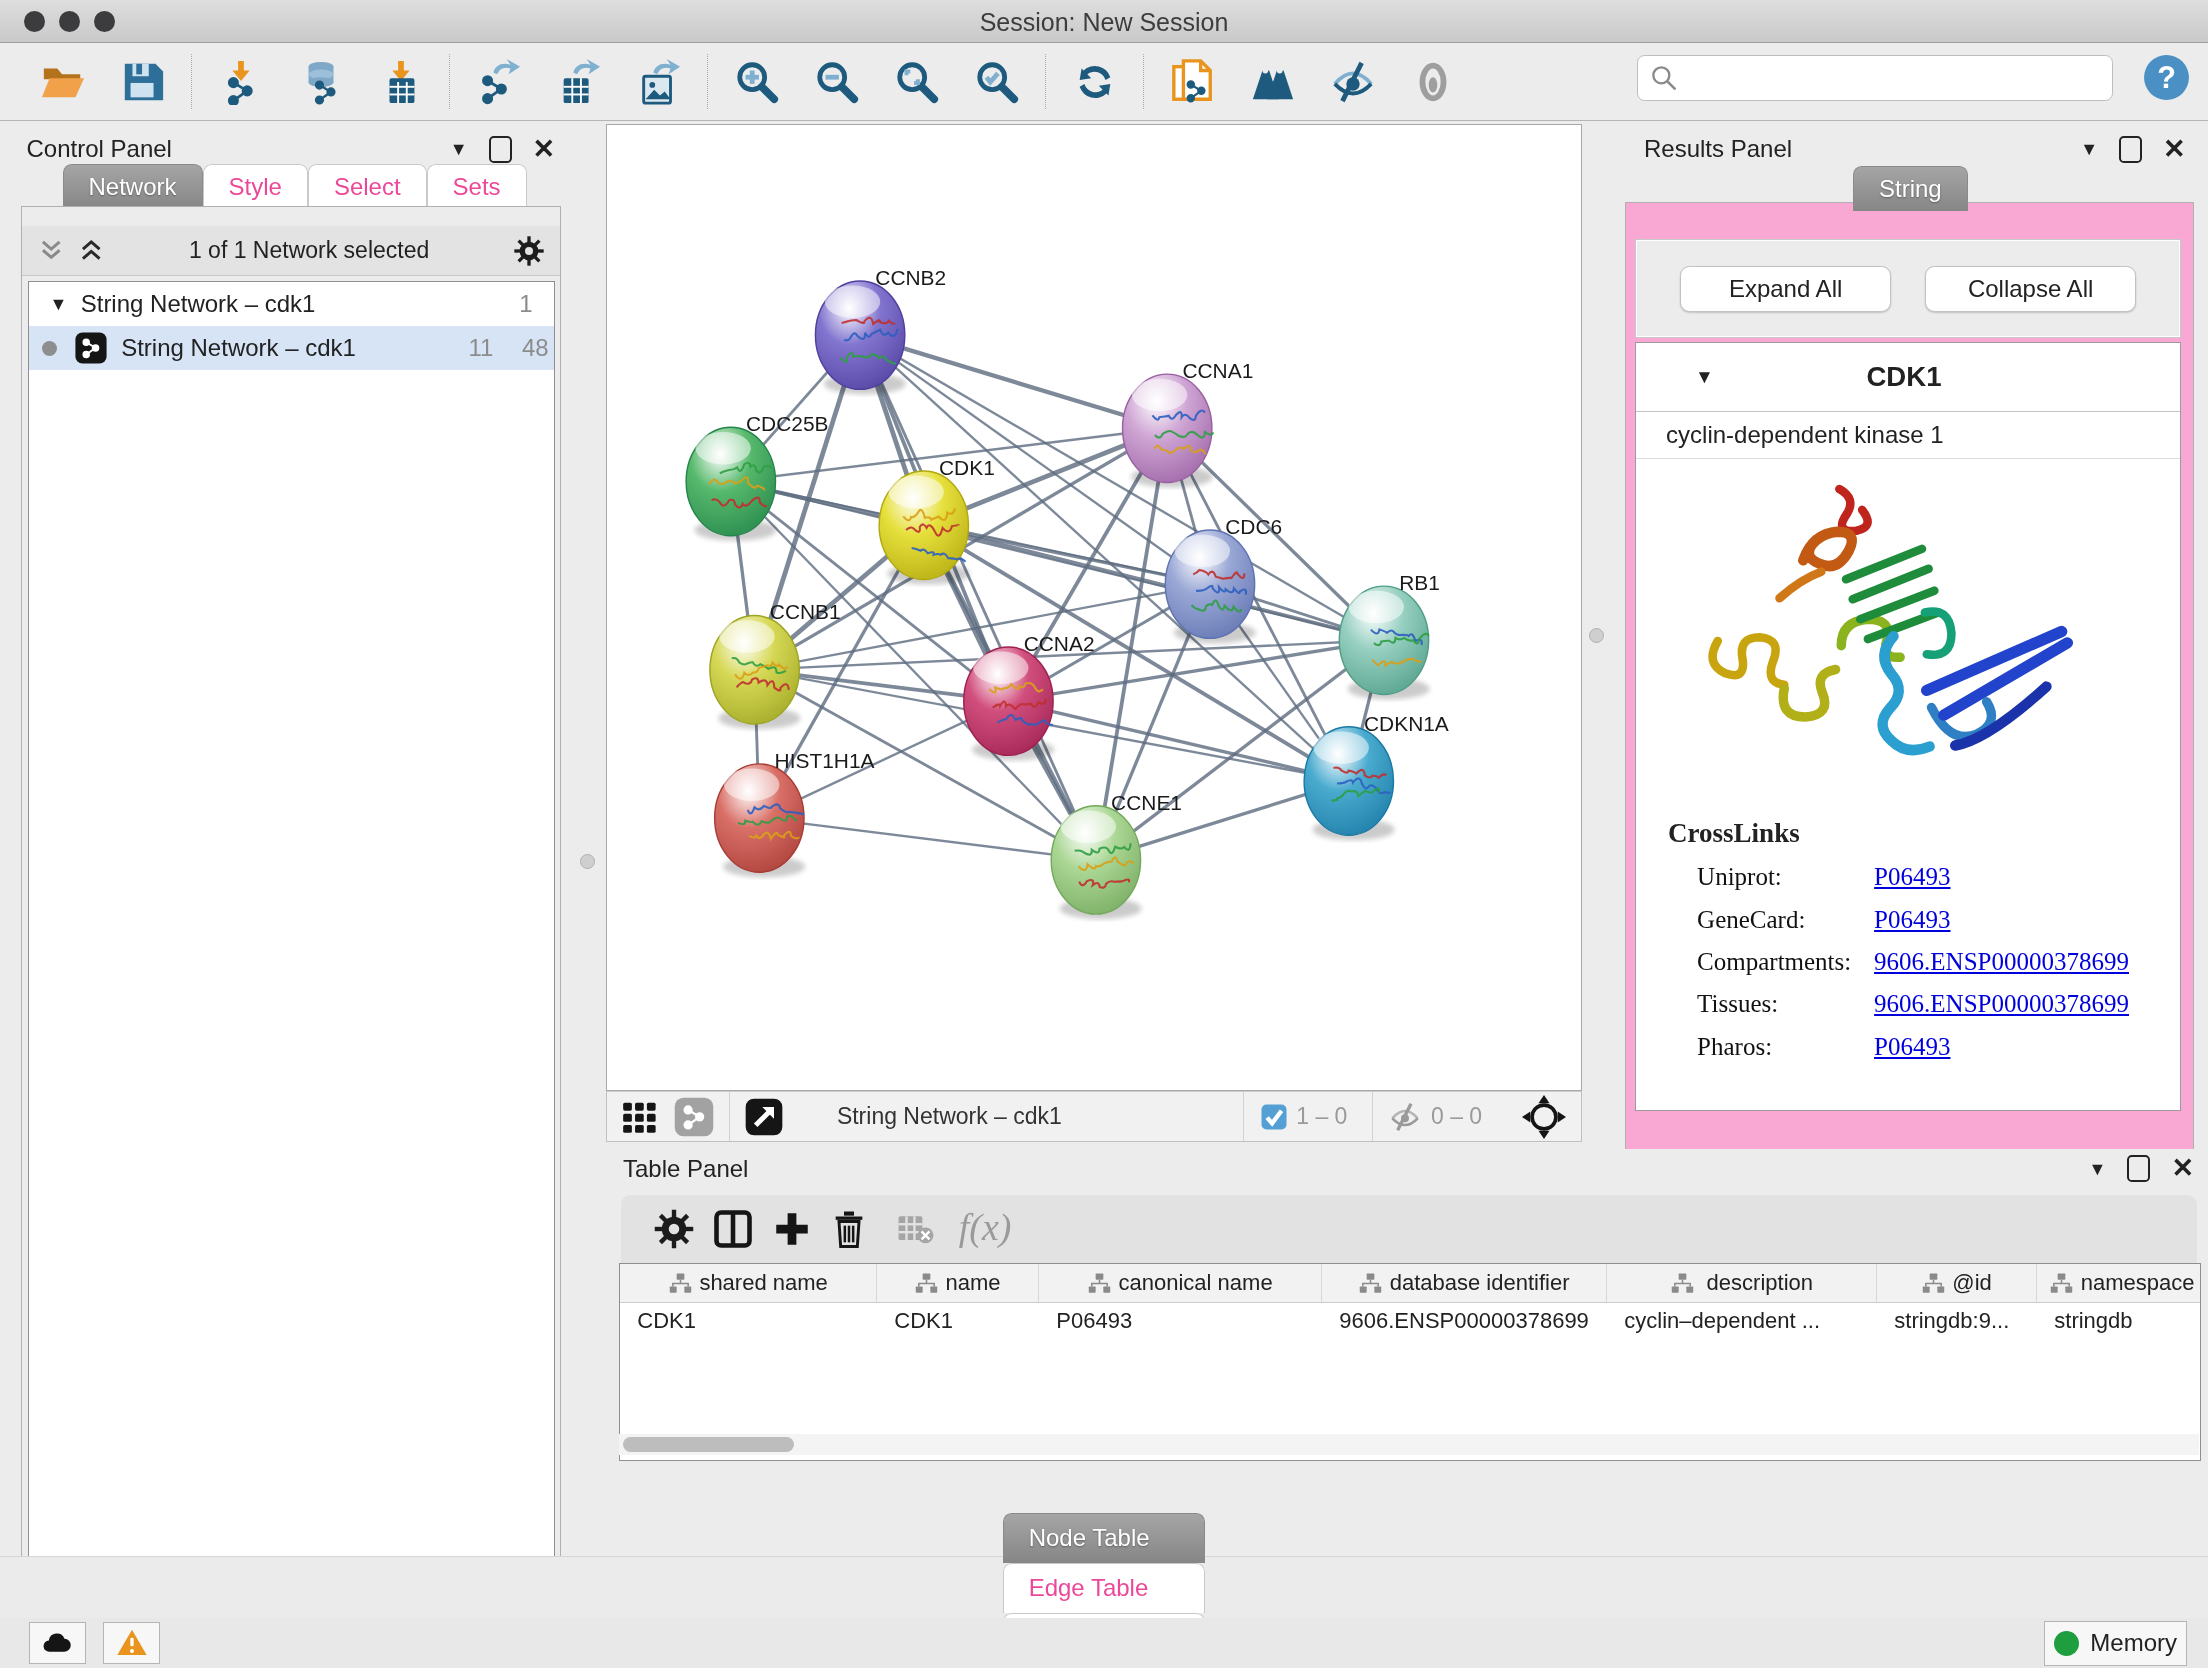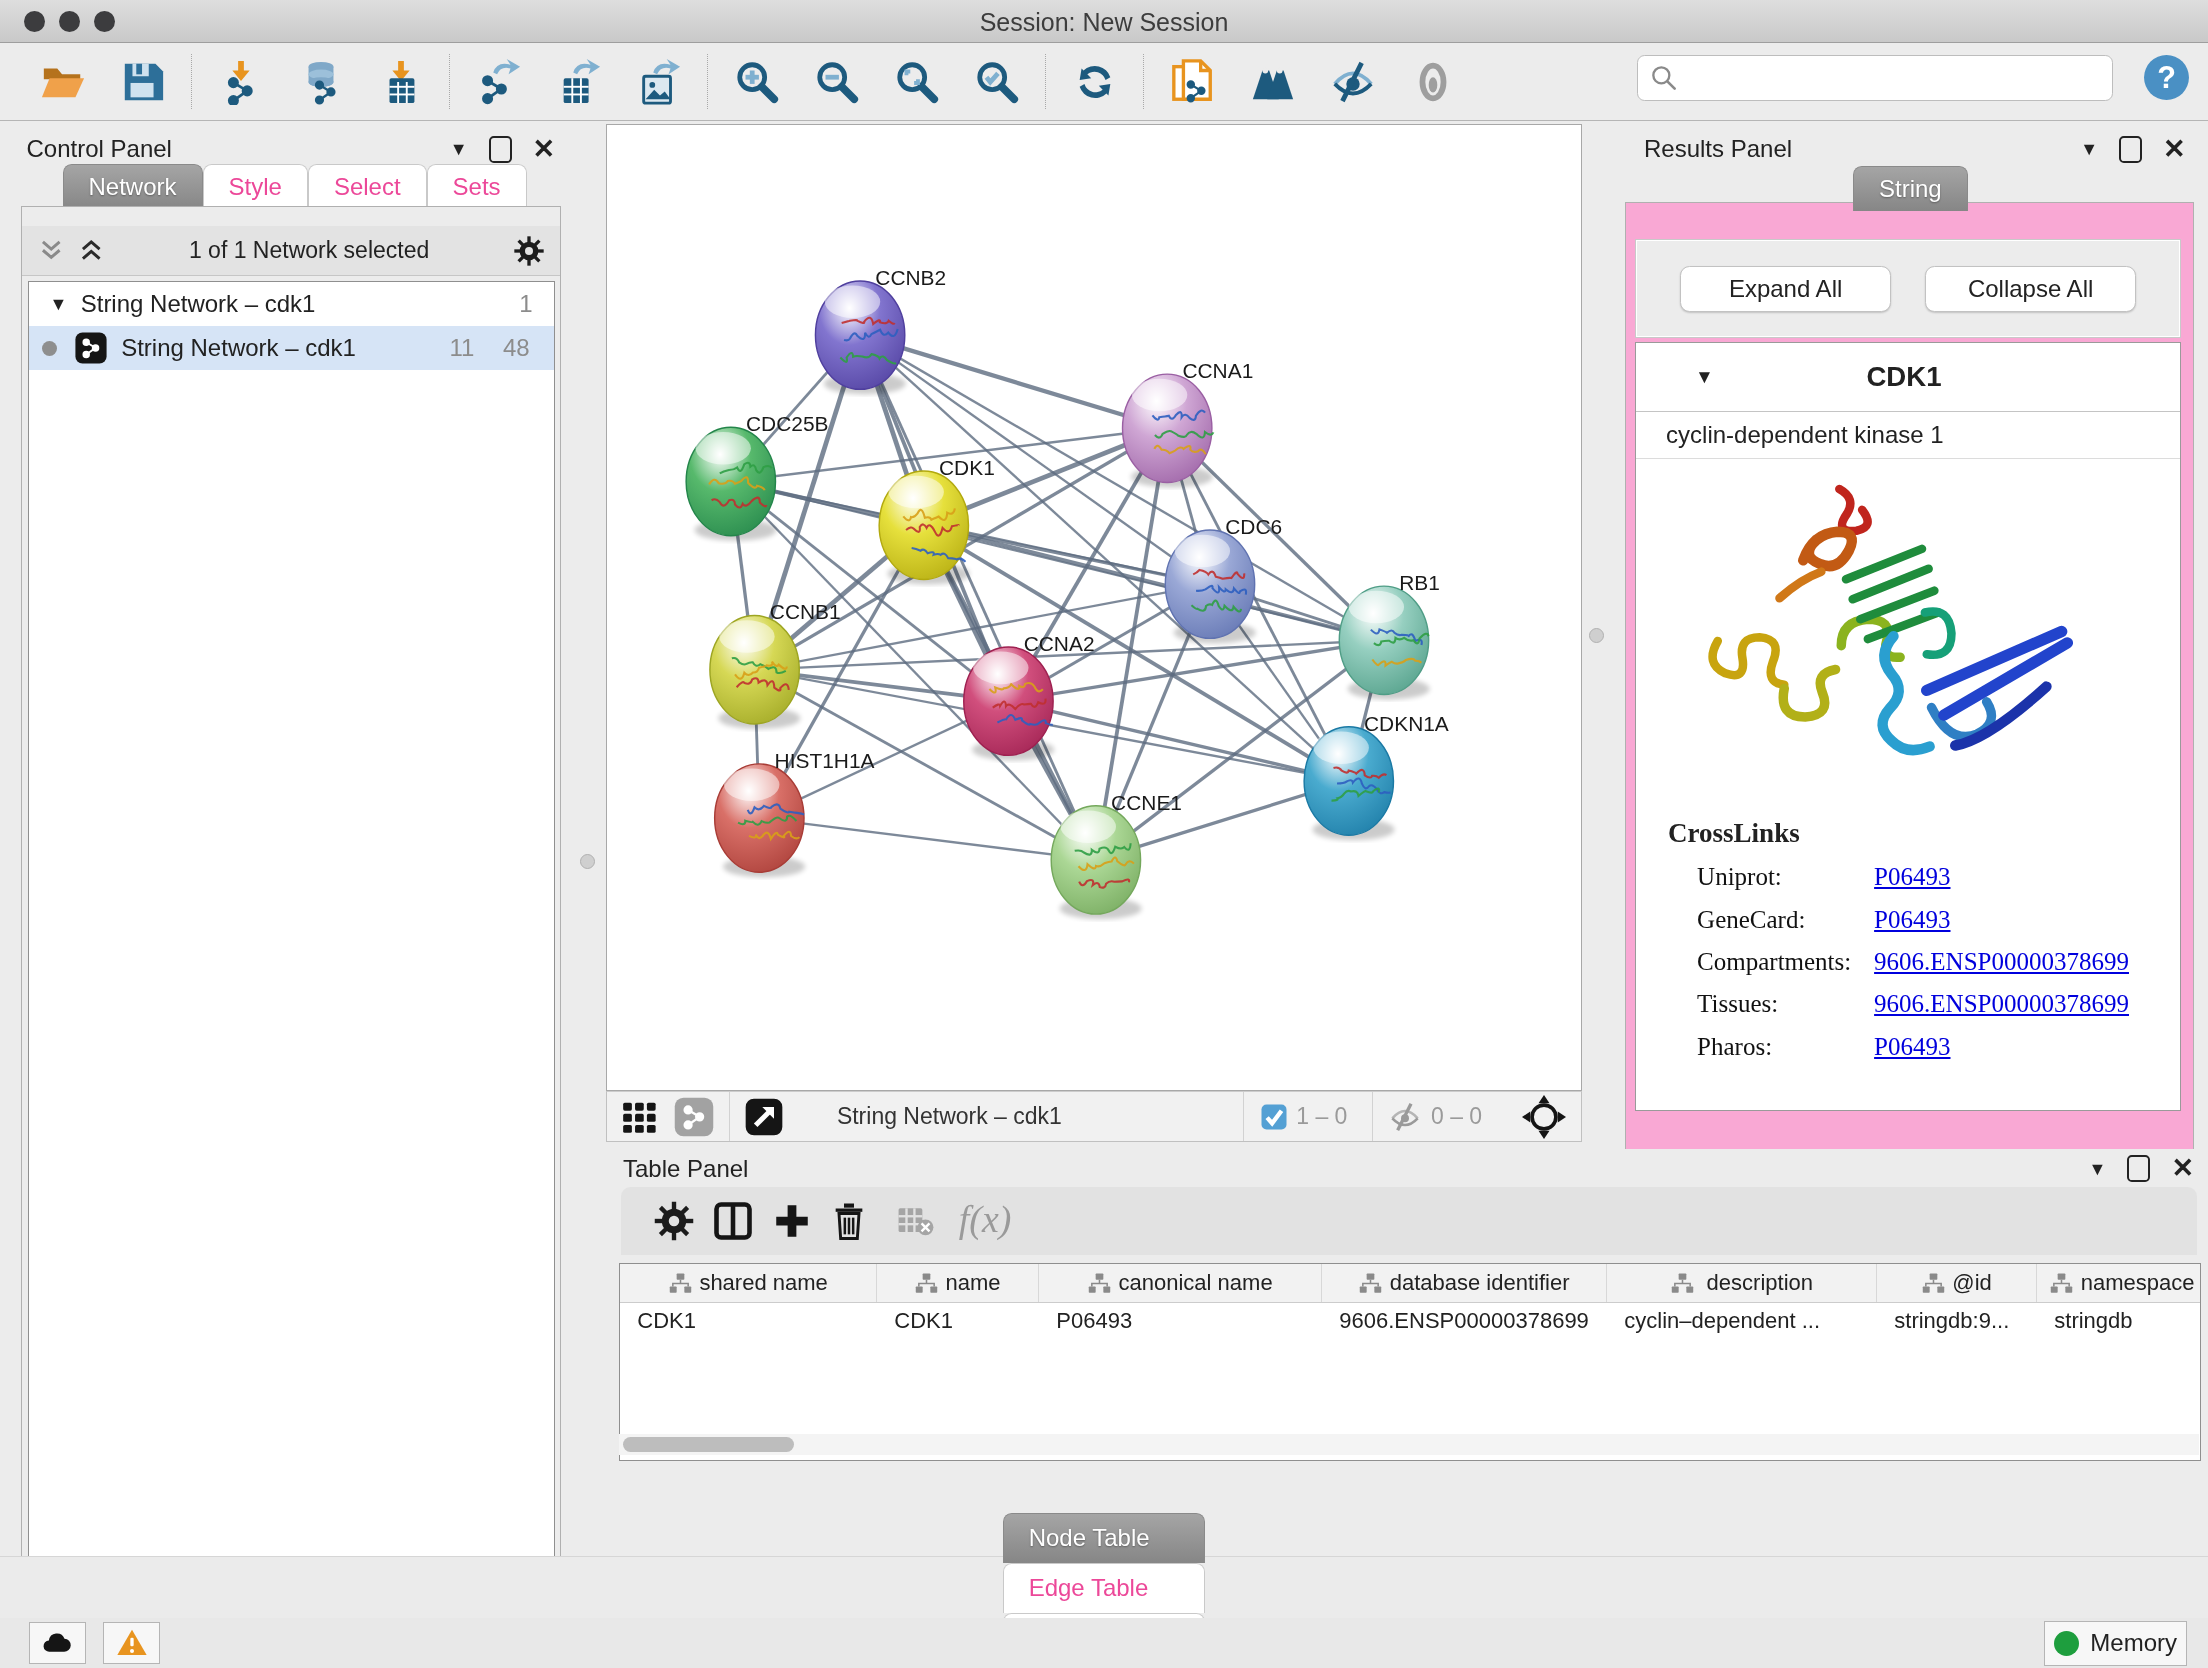--- a/index.html
+++ b/index.html
@@ -58,21 +58,21 @@
   .rp-gene{left:9.5px;top:139px;width:544px;height:767px;background:#fff;border:1px solid #9a9a9a;}
   .rp-genehead{height:68px;border-bottom:1px solid #c4c4c4;display:flex;align-items:center;}
   .rp-desc{height:46px;border-bottom:1px solid #dcdcdc;display:flex;align-items:center;
      font-family:"Liberation Sans",sans-serif;font-size:24px;padding-left:30px;}
   .serif{font-family:"Liberation Serif",serif;}
   .xl-row{display:flex;font-size:25px;margin:14.3px 0 0 61px;}
   .xl-lab{width:177px;color:#111;}
   .xl-val a{color:#0000dd;text-decoration:underline;}
   
   .tpanel{left:606px;top:1149px;width:1603px;height:468px;background:#ececec;}
-  .tp-toolbar{left:15px;top:38px;width:1576px;height:68px;background:#e2e2e2;border-radius:9.5px 9.5px 0 0;
+  .tp-toolbar{left:15px;top:46px;width:1576px;height:68px;background:#e2e2e2;border-radius:9.5px 9.5px 0 0;
      display:flex;align-items:center;gap:16px;padding-left:32px;box-sizing:border-box;}
   .tp-table{left:13.3px;top:114px;width:1580px;height:196px;background:#fff;border:1.9px solid #8f8f8f;overflow:hidden;}
   .tp-headrow{height:38px;background:#f2f2f2;border-bottom:1px solid #cccccc;display:flex;}
   .tp-hcell{display:flex;align-items:center;justify-content:center;gap:7.6px;font-size:22px;
      border-right:1px solid #d8d8d8;box-sizing:border-box;flex:none;overflow:hidden;}
   .tp-row{height:36px;display:flex;font-size:22px;}
   .tp-cell{display:flex;align-items:center;padding-left:17px;box-sizing:border-box;flex:none;overflow:hidden;white-space:nowrap;}
   .tp-scroll{left:13.3px;top:285px;width:1580px;height:21px;background:#f4f4f4;}
   .tp-thumb{left:3.8px;top:2.9px;width:171px;height:15px;background:#bdbdbd;border-radius:7.6px;}
   .bottabs{left:0px;top:1556px;width:2208px;height:61px;background:#ebebeb;
@@ -365,21 +365,21 @@
   <line x1="14" y1="12" x2="34" y2="24"></line>
                 <line x1="34" y1="24" x2="14" y2="38"></line>
   <circle cx="14" cy="12" r="6"></circle>
                 <circle cx="34" cy="24" r="6"></circle>
                 <circle cx="14" cy="38" r="6"></circle>
               </g>
             </svg>
           </span>
         <span style="flex:1">String Network – cdk1</span>
         <span class="cnt" style="margin-right:28.5px">11</span>
-        <span class="cnt" style="margin-right:24px">48</span>
+        <span class="cnt" style="margin-right:5px">48</span>
       </div>
     </div>
   </div>
 </div>
 <div class="abs splitdot" style="left:580px;top:854px"></div>
 
 <div class="abs netcanvas">
   <svg id="net-svg" width="974" height="965" viewBox="0 0 1024 1015">
       <defs>
         <filter id="blur1">

